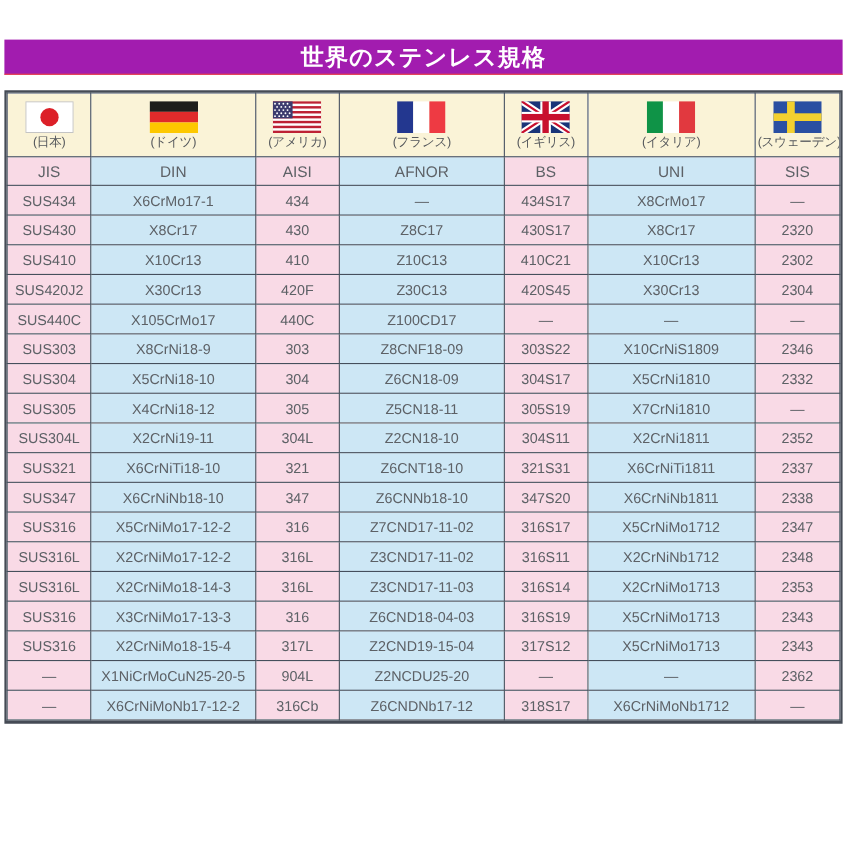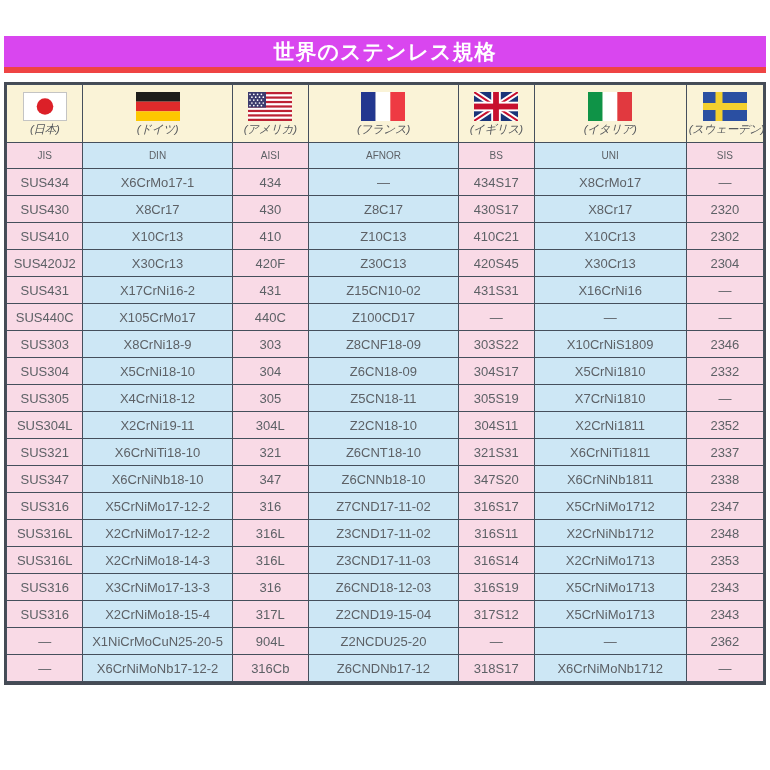--- a/index.html
+++ b/index.html
@@ -5,22 +5,22 @@
   html,body{margin:0;padding:0;background:#ffffff;}
   .page{
     position:relative;
     width:770px;height:770px;
     background:#ffffff;
     font-family:"Liberation Sans","DejaVu Sans",sans-serif;
     overflow:hidden;
   }
   .title-bar{
     position:absolute;left:4px;right:4px;top:36px;height:31px;
-    background:#d946ef;
-    border-bottom:6px solid #ef4444;
+    background:#a21caf;
+    border-bottom:1px solid #ef4444;
     display:flex;align-items:center;justify-content:center;
   }
   .title-bar span{
     color:#ffffff;font-size:21px;font-weight:bold;letter-spacing:1px;
   }
   .table-wrap{
     position:absolute;left:4px;right:4px;top:82px;
     border:2px solid #454b55;
     border-bottom-width:3px;
   }
@@ -28,28 +28,28 @@
     width:100%;border-collapse:collapse;table-layout:fixed;
   }
   th,td{
     border:1px solid #454f5c;
     text-align:center;vertical-align:middle;
     color:#5d6166;
     padding:0 2px;
     overflow:hidden;white-space:nowrap;
   }
   thead tr.flags th{
-    background:#faf3d7;height:57px;font-weight:normal;font-style:italic;
+    background:#faf3d7;height:57px;font-weight:normal;
   }
   thead tr.flags .flag{display:block;margin:2px auto 1px auto;}
   thead tr.flags .country-label{
     display:block;font-size:11.5px;letter-spacing:-0.3px;color:#55585c;
   }
   thead tr.standards th{
-    height:25px;font-weight:normal;font-size:10px;
+    height:25px;font-weight:normal;font-size:14px;
   }
   tbody td{height:26px;font-size:13px;}
   .c-pink{background:#f9dae6;}
   .c-blue{background:#cde7f5;}
 </style>
 </head>
 <body>
 
 <div class="page">
   <div class="title-bar">
@@ -194,29 +194,20 @@
           <tr>
             <td class="c-pink">SUS420J2</td>
             <td class="c-blue">X30Cr13</td>
             <td class="c-pink">420F</td>
             <td class="c-blue">Z30C13</td>
             <td class="c-pink">420S45</td>
             <td class="c-blue">X30Cr13</td>
             <td class="c-pink">2304</td>
           </tr>
           <tr>
-            <td class="c-pink">SUS431</td>
-            <td class="c-blue">X17CrNi16-2</td>
-            <td class="c-pink">431</td>
-            <td class="c-blue">Z15CN10-02</td>
-            <td class="c-pink">431S31</td>
-            <td class="c-blue">X16CrNi16</td>
-            <td class="c-pink">—</td>
-          </tr>
-          <tr>
             <td class="c-pink">SUS440C</td>
             <td class="c-blue">X105CrMo17</td>
             <td class="c-pink">440C</td>
             <td class="c-blue">Z100CD17</td>
             <td class="c-pink">—</td>
             <td class="c-blue">—</td>
             <td class="c-pink">—</td>
           </tr>
           <tr>
             <td class="c-pink">SUS303</td>
@@ -296,21 +287,21 @@
             <td class="c-pink">316L</td>
             <td class="c-blue">Z3CND17-11-03</td>
             <td class="c-pink">316S14</td>
             <td class="c-blue">X2CrNiMo1713</td>
             <td class="c-pink">2353</td>
           </tr>
           <tr>
             <td class="c-pink">SUS316</td>
             <td class="c-blue">X3CrNiMo17-13-3</td>
             <td class="c-pink">316</td>
-            <td class="c-blue">Z6CND18-12-03</td>
+            <td class="c-blue">Z6CND18-04-03</td>
             <td class="c-pink">316S19</td>
             <td class="c-blue">X5CrNiMo1713</td>
             <td class="c-pink">2343</td>
           </tr>
           <tr>
             <td class="c-pink">SUS316</td>
             <td class="c-blue">X2CrNiMo18-15-4</td>
             <td class="c-pink">317L</td>
             <td class="c-blue">Z2CND19-15-04</td>
             <td class="c-pink">317S12</td>

